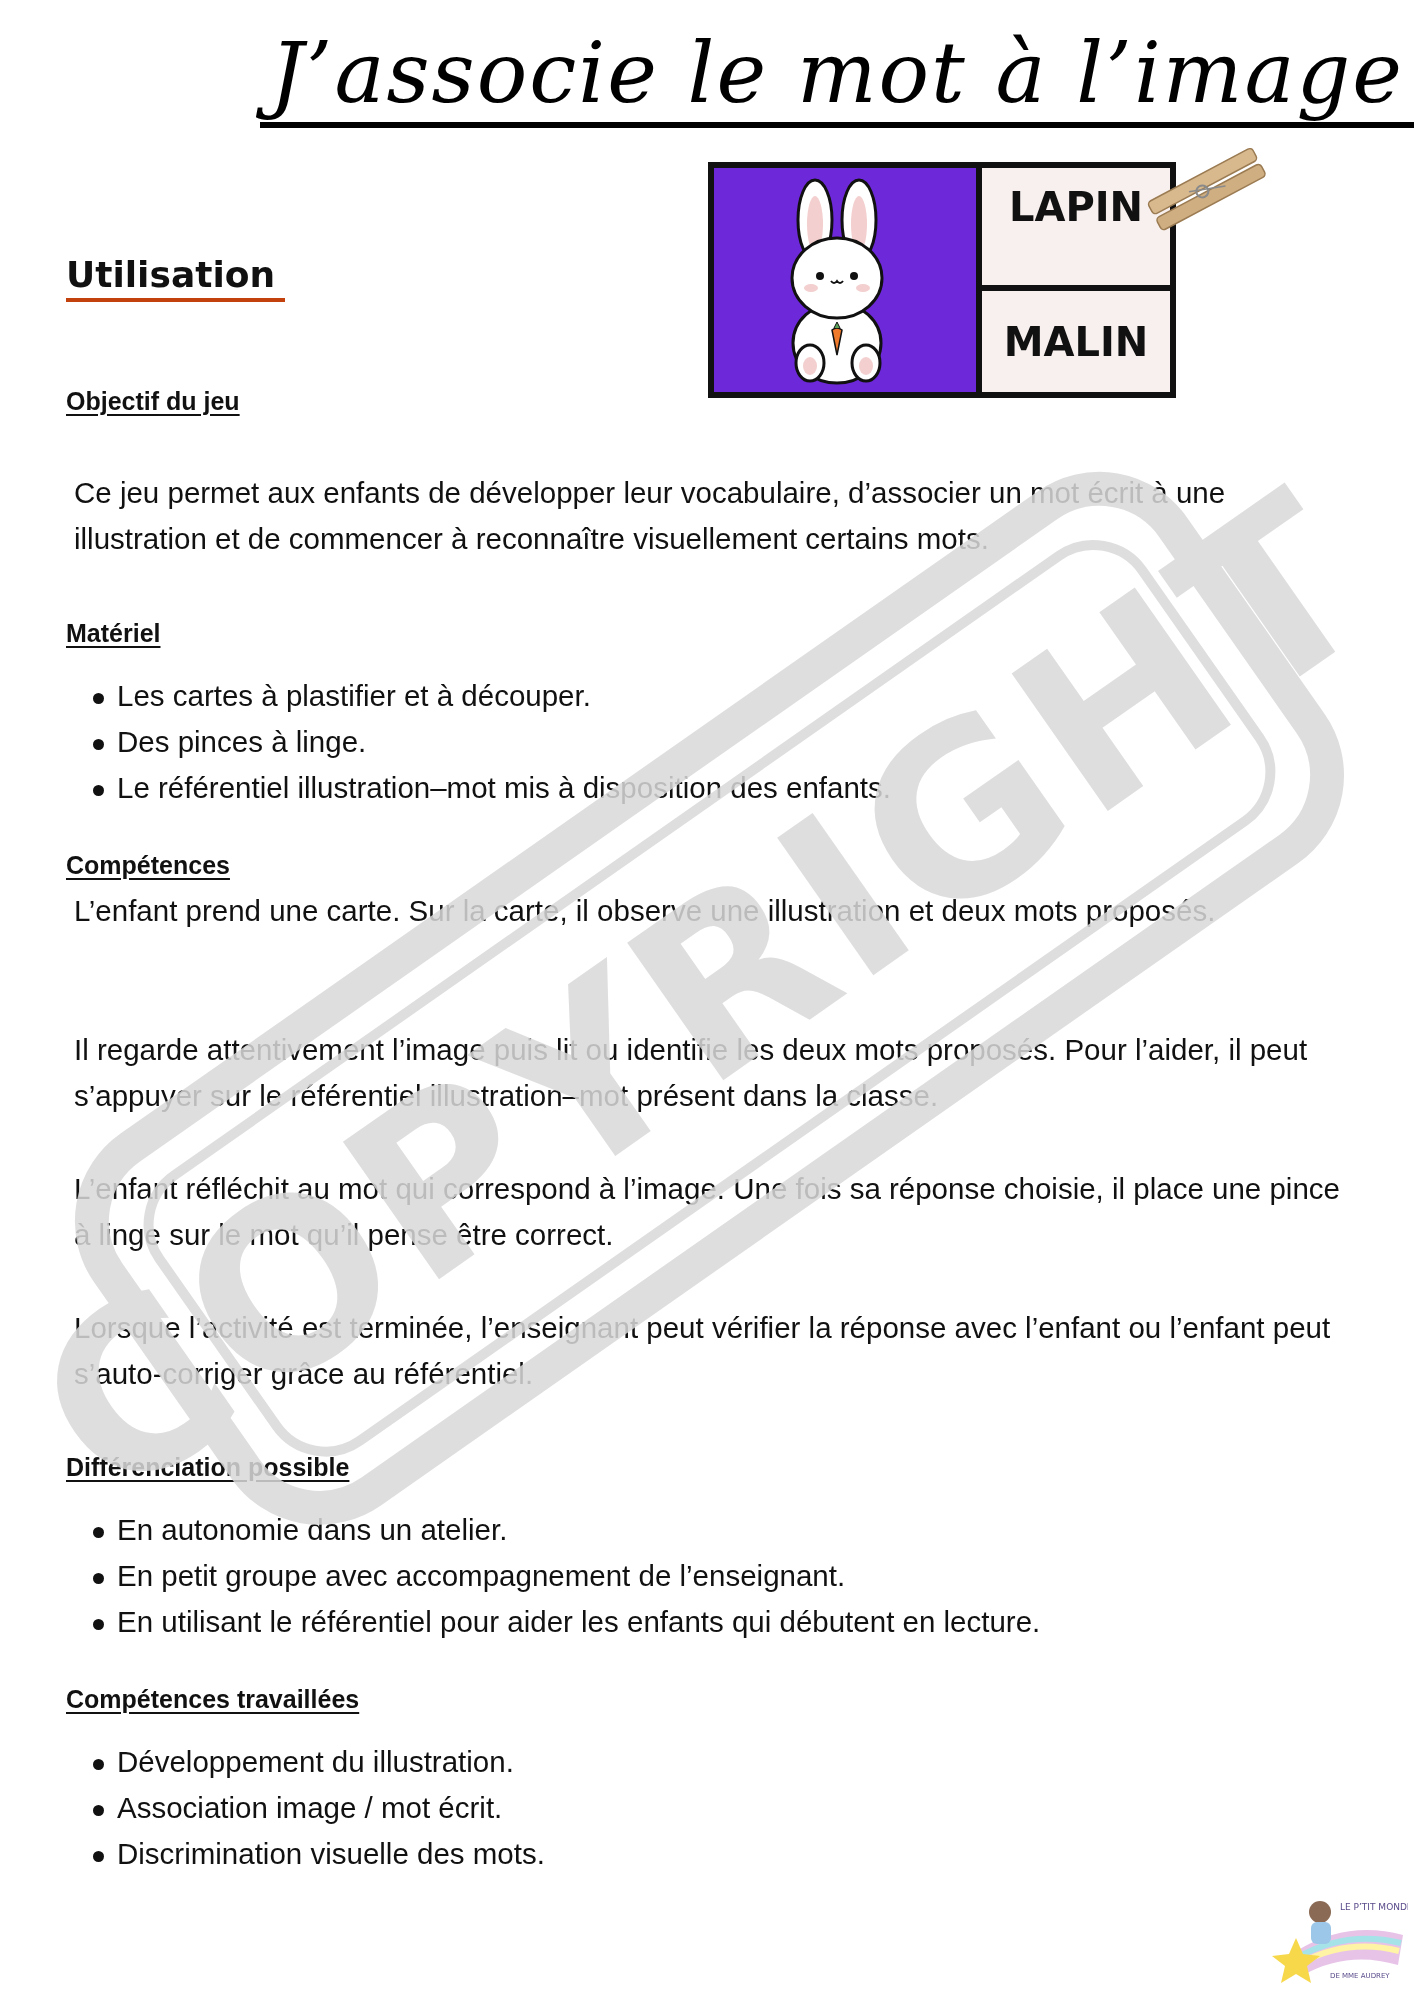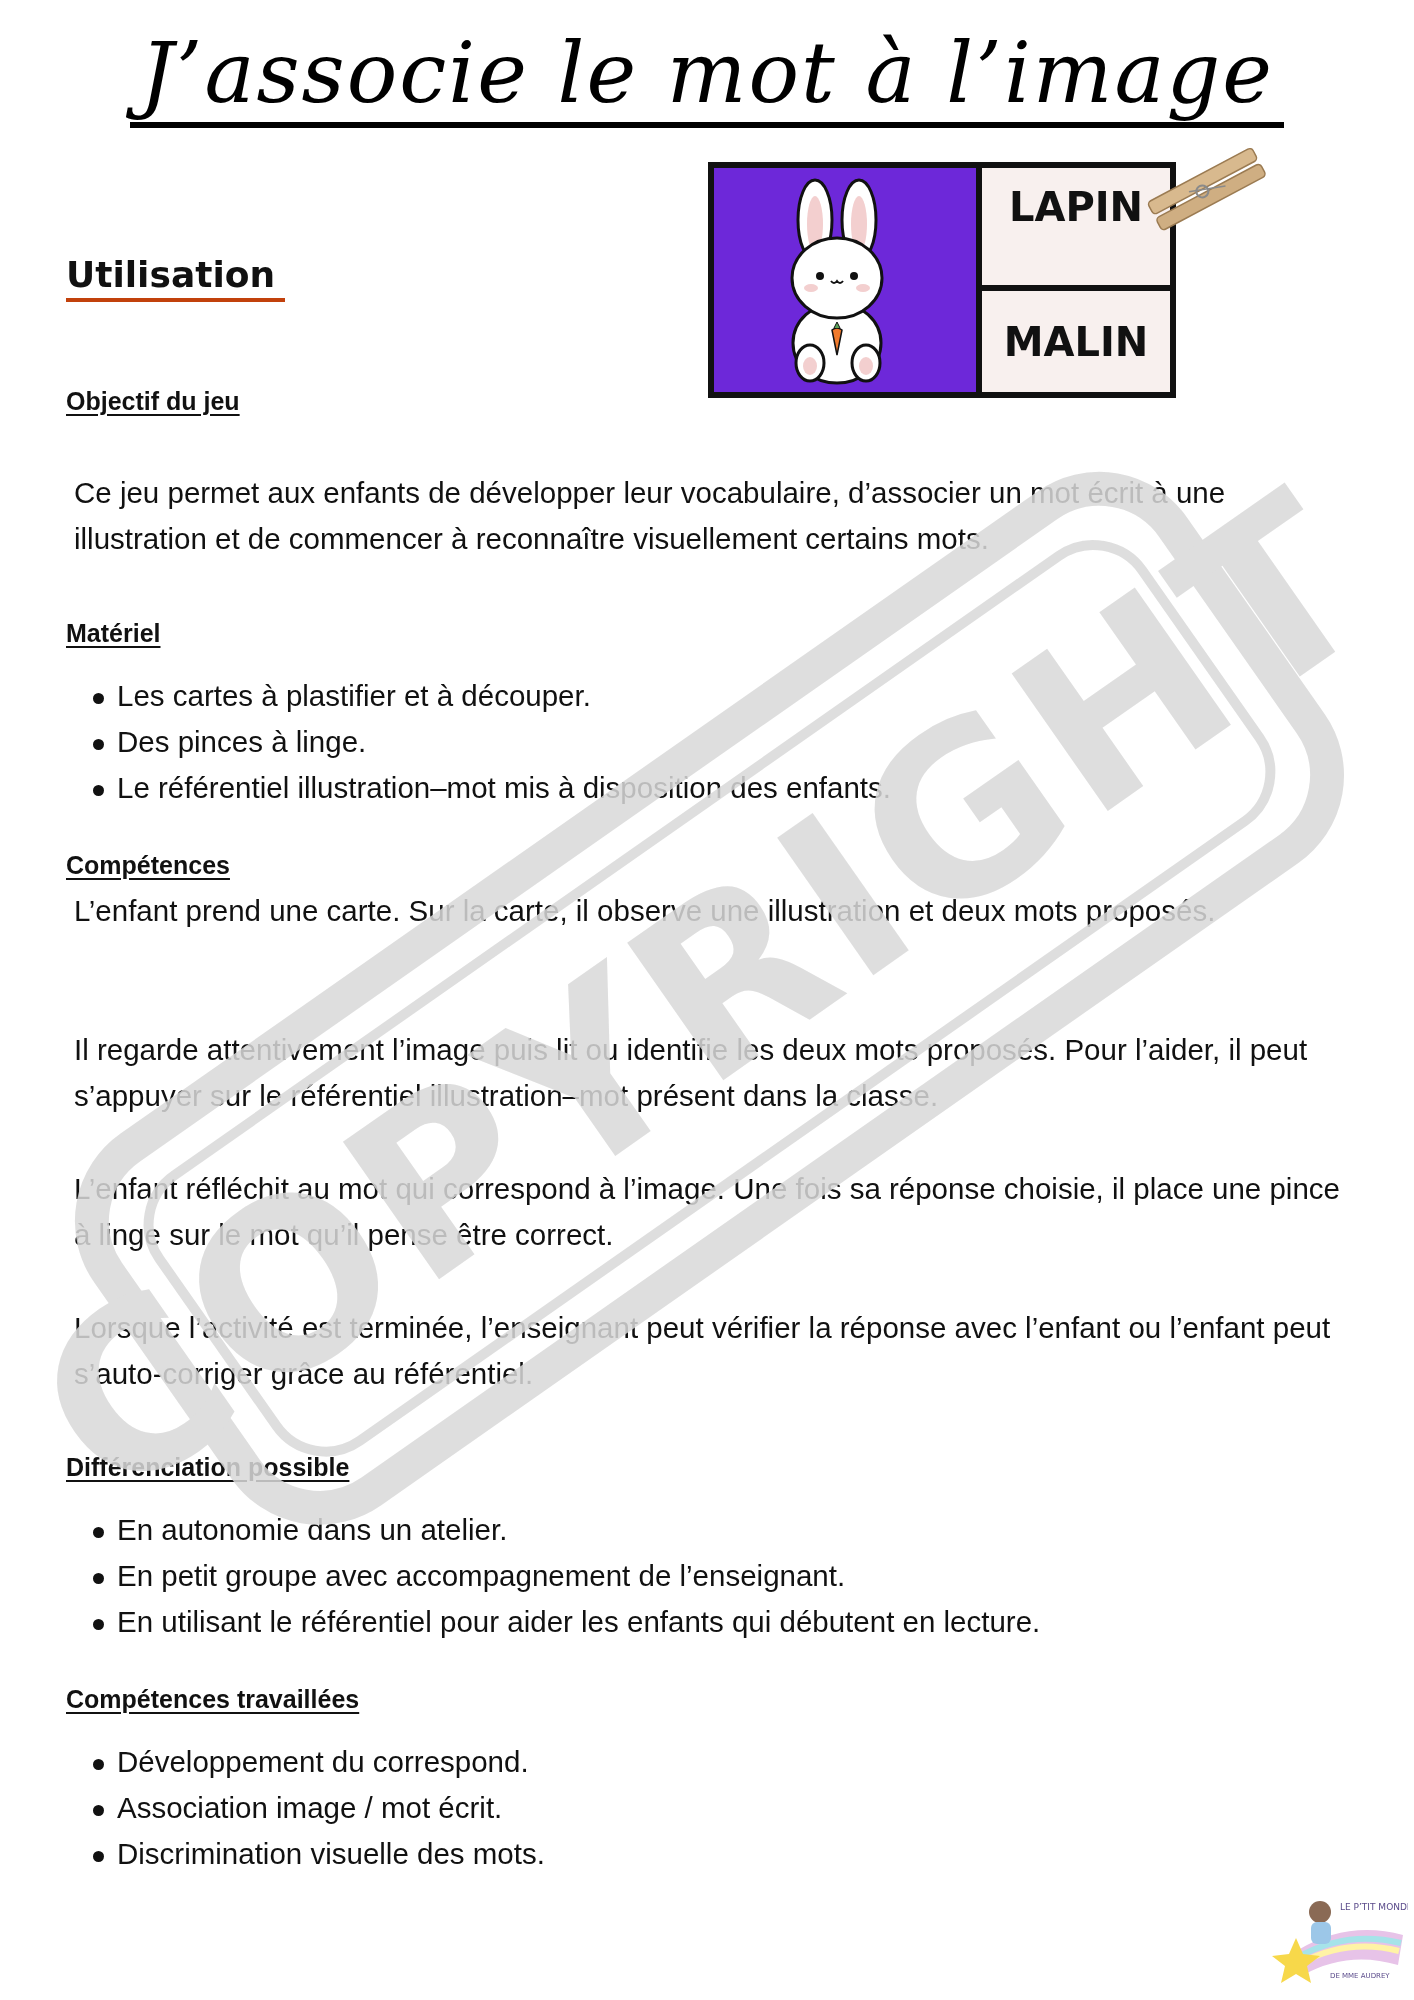--- a/index.html
+++ b/index.html
@@ -2,21 +2,21 @@
 <html><head>
 <meta charset="utf-8">
 <style>
   html, body { margin: 0; padding: 0; }
   body {
     width: 1414px; height: 2000px; position: relative; overflow: hidden;
     background: #ffffff; color: #111111;
     font-family: "Liberation Sans", "DejaVu Sans", sans-serif;
   }
   .title {
-    position: absolute; left: 0; top: 18px; width: 1414px; text-align: center;
+    position: absolute; left: 0; top: 18px; width: 1414px; text-align: right;
     font-family: "DejaVu Serif", serif; font-style: italic; font-size: 84px;
     line-height: 110px; color: #000; letter-spacing: 2px;
   }
   .title span { border-bottom: 6px solid #000; padding: 0 10px; }
 
   .h-util {
     position: absolute; left: 66px; top: 252px;
     font-family: "DejaVu Sans", sans-serif; font-weight: bold; font-size: 36px;
     border-bottom: 4px solid #c2410c; padding-right: 10px; line-height: 46px;
   }
@@ -116,21 +116,21 @@
 
 <div class="sec-h" style="top:1444px">Différenciation possible</div>
 <ul class="blist" style="top:1490px">
   <li>En autonomie dans un atelier.</li>
   <li>En petit groupe avec accompagnement de l’enseignant.</li>
   <li>En utilisant le référentiel pour aider les enfants qui débutent en lecture.</li>
 </ul>
 
 <div class="sec-h" style="top:1676px">Compétences travaillées</div>
 <ul class="blist" style="top:1722px">
-  <li>Développement du correspond.</li>
+  <li>Développement du illustration.</li>
   <li>Association image / mot écrit.</li>
   <li>Discrimination visuelle des mots.</li>
 </ul>
 
 <svg class="watermark" viewBox="0 0 1414 2000">
   <g transform="rotate(-35 707 1000)" opacity="0.85">
     <rect x="60" y="790" width="1300" height="420" rx="90" fill="none" stroke="#d9d9d9" stroke-width="34"></rect>
     <rect x="110" y="838" width="1200" height="324" rx="60" fill="none" stroke="#d9d9d9" stroke-width="10"></rect>
     <text x="707" y="1075" text-anchor="middle" font-family="DejaVu Sans, sans-serif" font-weight="bold" font-size="230" fill="#d9d9d9" letter-spacing="6">COPYRIGHT</text>
   </g>

